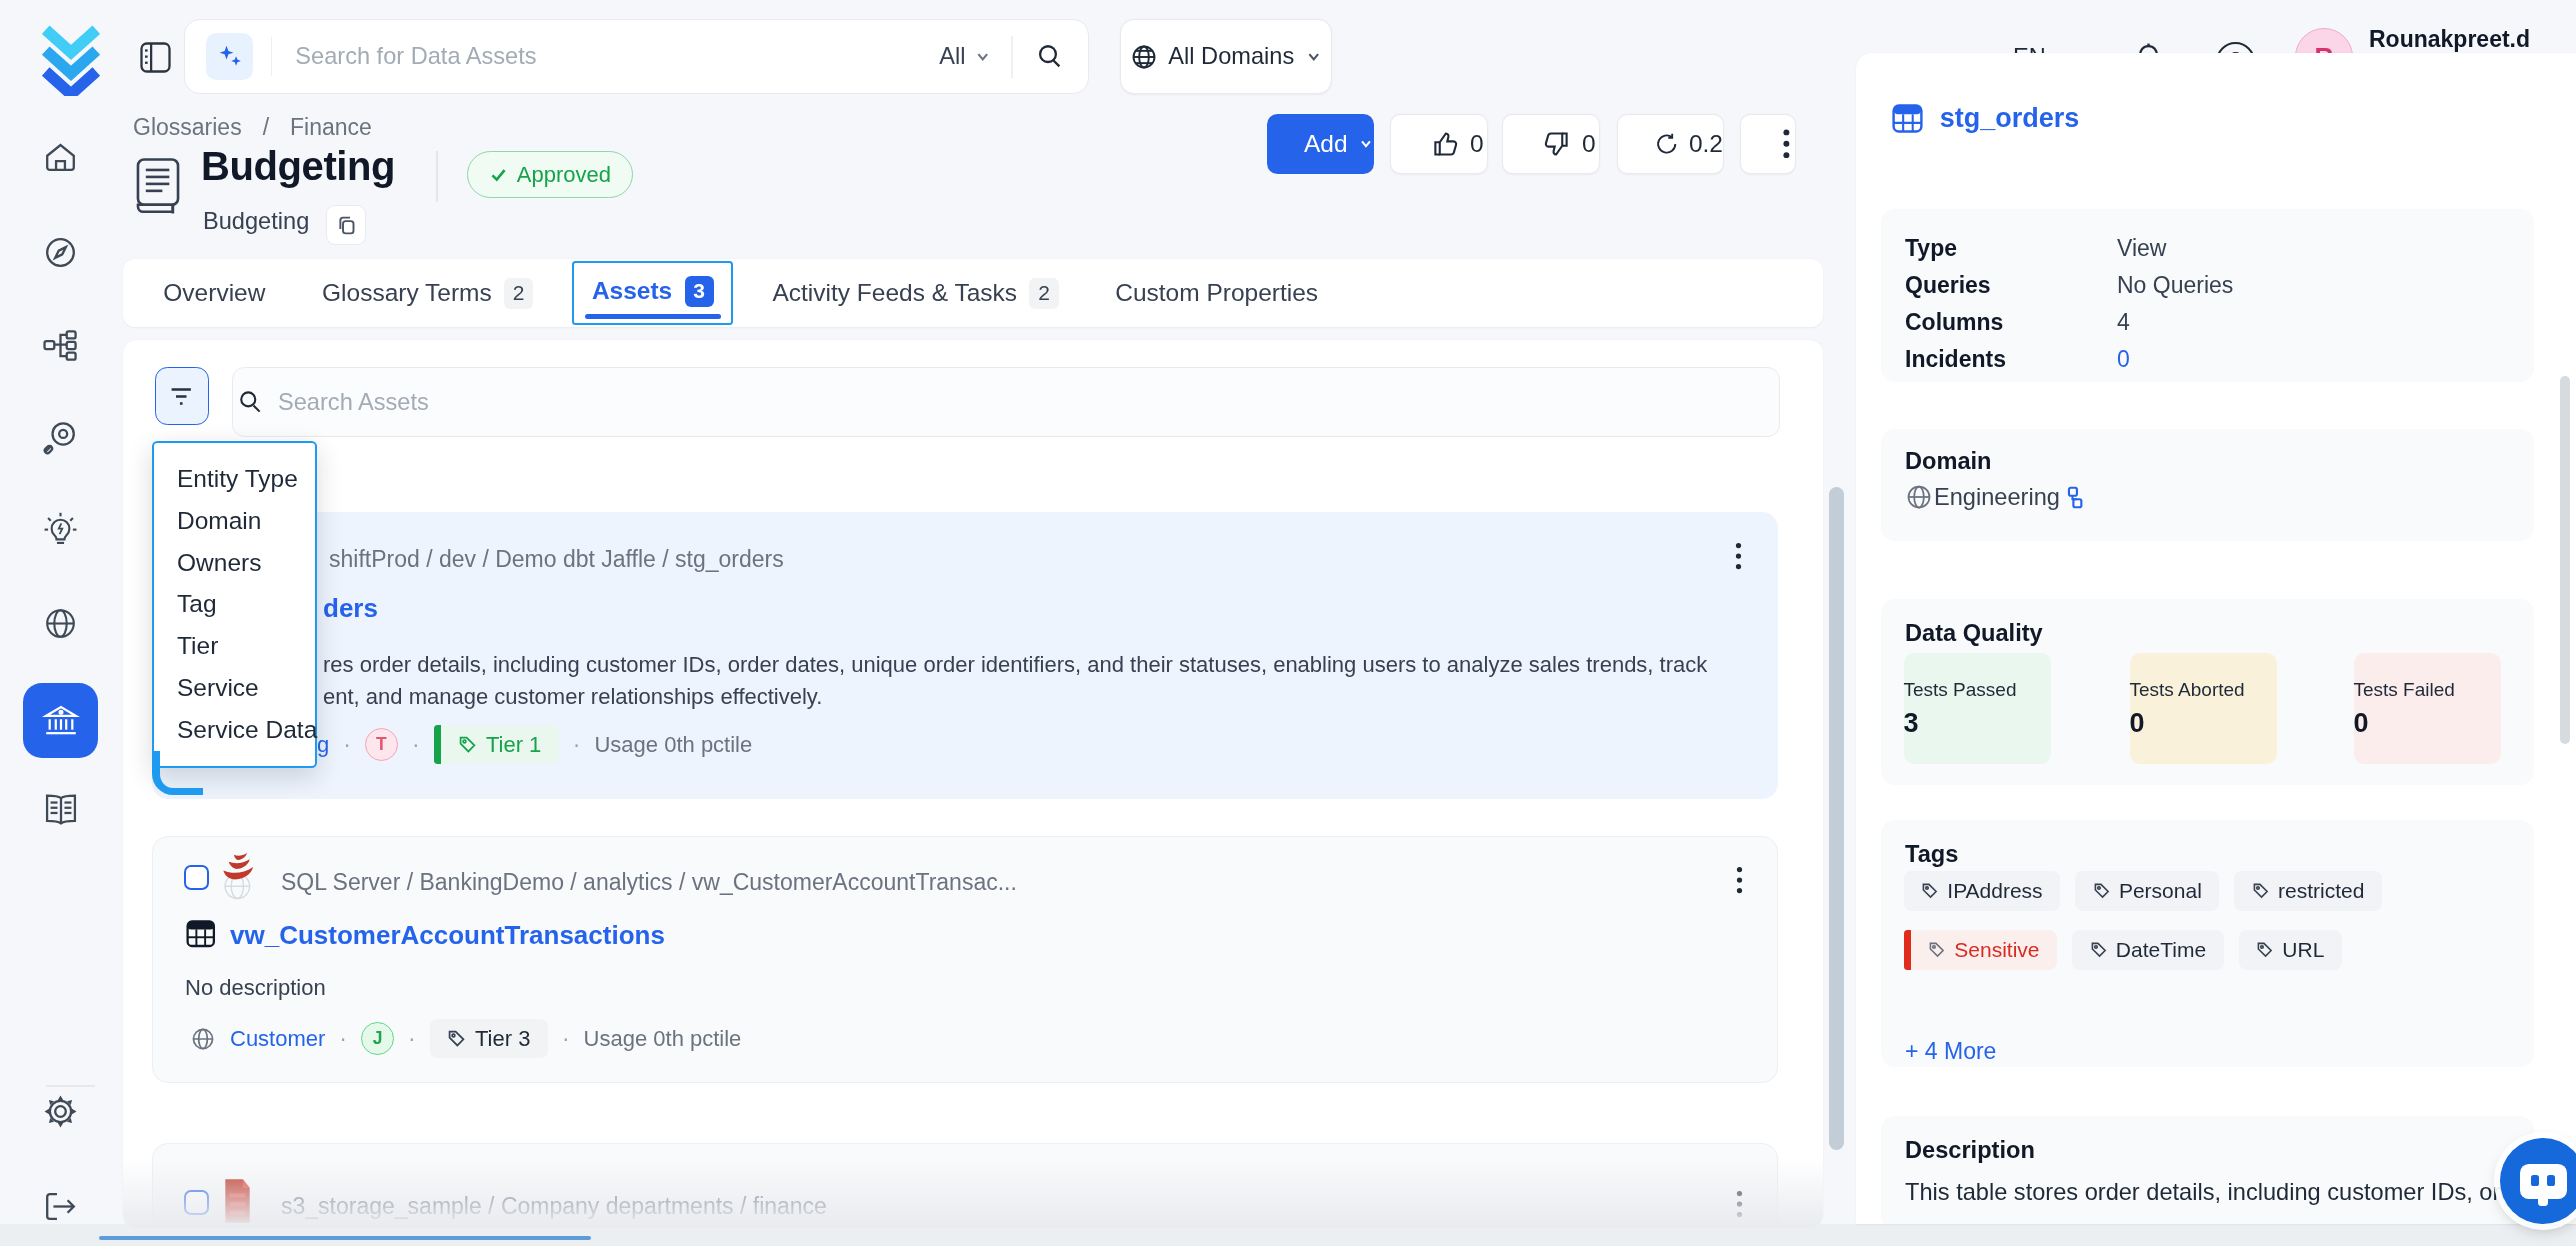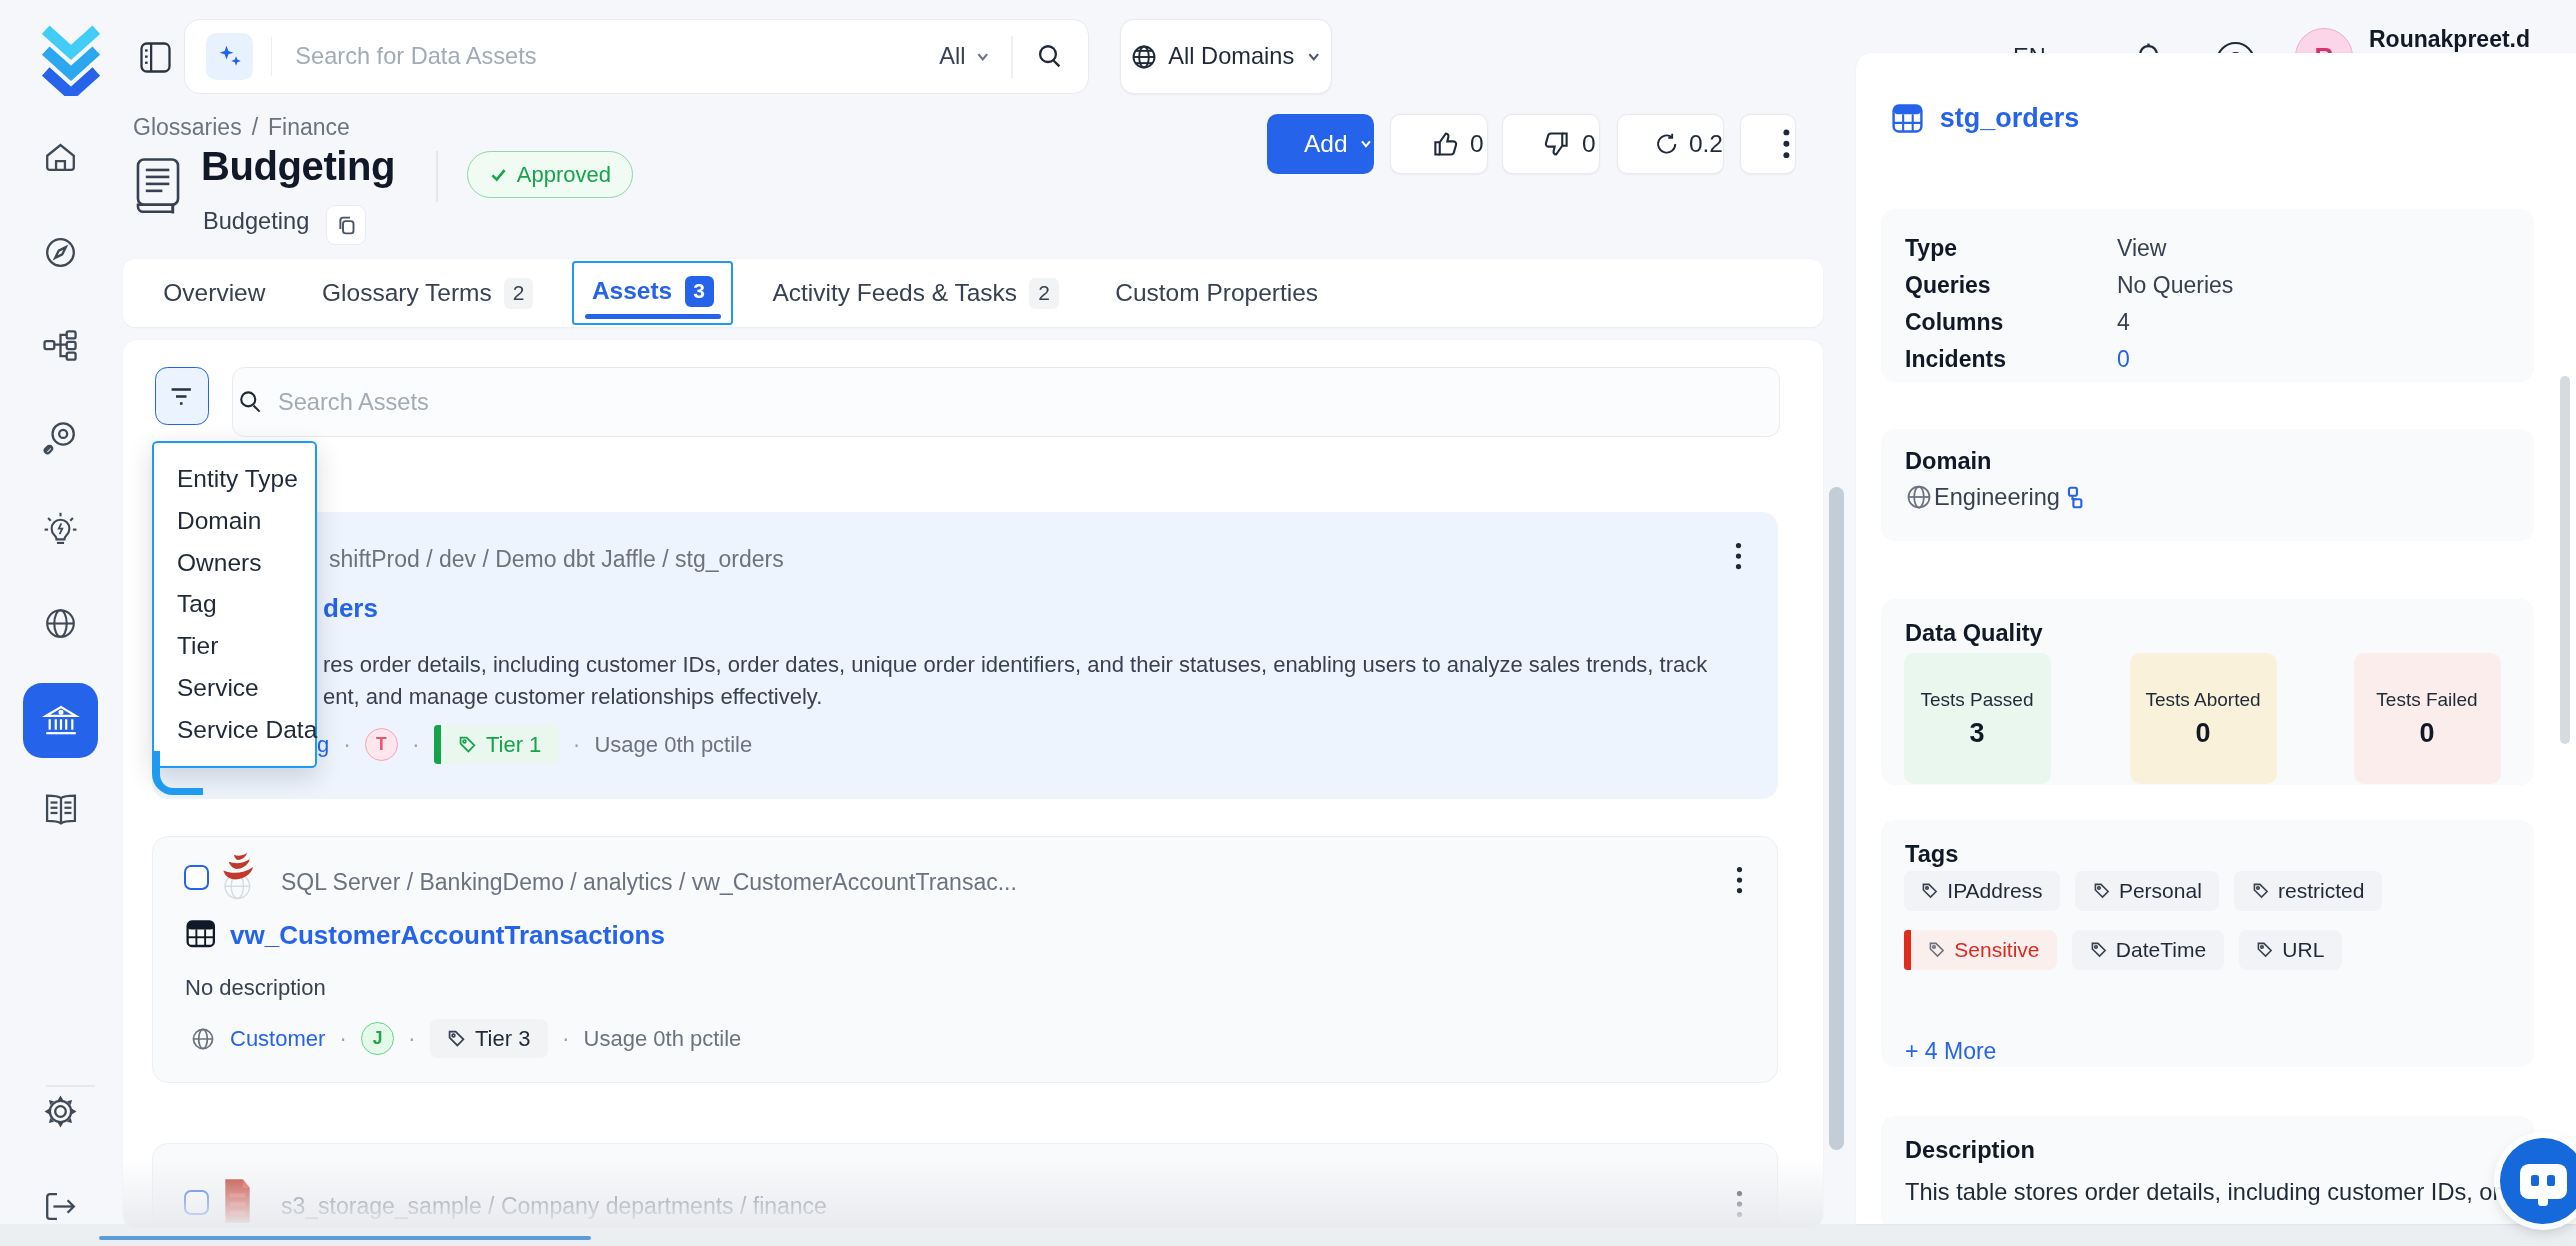--- a/index.html
+++ b/index.html
@@ -46,21 +46,21 @@
   .user-role { left:2369px; top:56px; font-size:22px; color:#374151; }
   .user-caret { left:2535px; top:47px; }
 
   
   .rail-item { left:41px; width:39px; height:39px; cursor:pointer; }
   .rail-active { left:23px; top:683px; width:75px; height:75px; background:#2563EB; border-radius:19px;
                  display:flex; align-items:center; justify-content:center; cursor:pointer; }
   .rail-sep { left:46px; top:1085px; width:49px; height:1.8px; background:#E5E8EC; }
 
   
-  .breadcrumb { left:133px; top:114px; font-size:23px; color:#6B7280; display:flex; gap:10px; }
+  .breadcrumb { left:133px; top:114px; font-size:23px; color:#6B7280; display:flex; gap:21px; }
   .breadcrumb .crumb { cursor:pointer; }
   .title-icon { left:131px; top:156px; }
   .page-title { left:201px; top:144px; font-size:40px; font-weight:bold; color:#111827; letter-spacing:-0.4px; }
   .title-div { left:436px; top:151px; width:1.8px; height:51px; background:#E3E6EA; }
   .approved {
     left:467px; top:151px; height:47px; padding:0 21px; background:#F0FBF4; border:1.8px solid #8FD6A8;
     border-radius:23.6px; display:flex; align-items:center; gap:8.8px; font-size:22px; color:#17A34A;
   }
   .sub-title { left:203px; top:208px; font-size:23.6px; color:#374151; }
   .copy-btn { left:326px; top:205px; width:40px; height:40px; background:#fff; border:1.8px solid #E8EAEE; border-radius:8.8px;
@@ -151,22 +151,22 @@
   .dp-card { left:24.5px; width:653px; background:#F8FAFB; border-radius:14px; }
   .dp-info { top:156px; height:173px; }
   .dp-row { position:absolute; left:24.5px; right:24.5px; display:flex; }
   .dp-label { width:212px; font-size:23px; font-weight:bold; color:#111827; }
   .dp-value { font-size:23px; color:#374151; }
   .dp-value.link { color:#2563EB; cursor:pointer; }
   .dp-domain { top:376px; height:112px; }
   .dp-sec-title { position:absolute; left:24.5px; font-size:23.6px; font-weight:bold; color:#111827; }
   .domain-row { position:absolute; left:24.5px; top:54px; display:flex; align-items:center; gap:1px; font-size:23.6px; color:#374151; }
   .dp-quality { top:546px; height:186px;text-decoration:underline; }
-  .dq-box { position:absolute; top:54px; width:147px; height:131px; border-radius:10.5px;
-            display:flex; flex-direction:column; align-items:center; justify-content:center; gap:7px; }
+  .dq-box { position:absolute; top:54px; width:147px; height:111px; border-radius:10.5px;
+            display:flex; flex-direction:column; justify-content:center; gap:7px; }
   .dq-label { font-size:19px; color:#1F2937; white-space:nowrap; }
   .dq-value { font-size:27px; font-weight:bold; color:#111827; }
   .dq-pass { left:23px; background:#E9F7EF; }
   .dq-abort { left:249px; background:#FAF1DA; }
   .dq-fail { left:473px; background:#FAEDEB; }
   .dp-tags { top:767px; height:247px; }
   .chips { position:absolute; left:23px; top:51px; width:604px; display:flex; flex-wrap:wrap; gap:19px 15px; }
   .chip { height:40px; background:#F1F3F6; border-radius:7.9px; display:flex; align-items:center; gap:8.8px;
           padding:0 17.5px; font-size:21px; color:#1F2937; cursor:pointer; }
   .chip-sensitive { background:#FBEFEE; color:#D92B20; border-left:7px solid #E02B1D; border-radius:3.5px 7.9px 7.9px 3.5px; }

